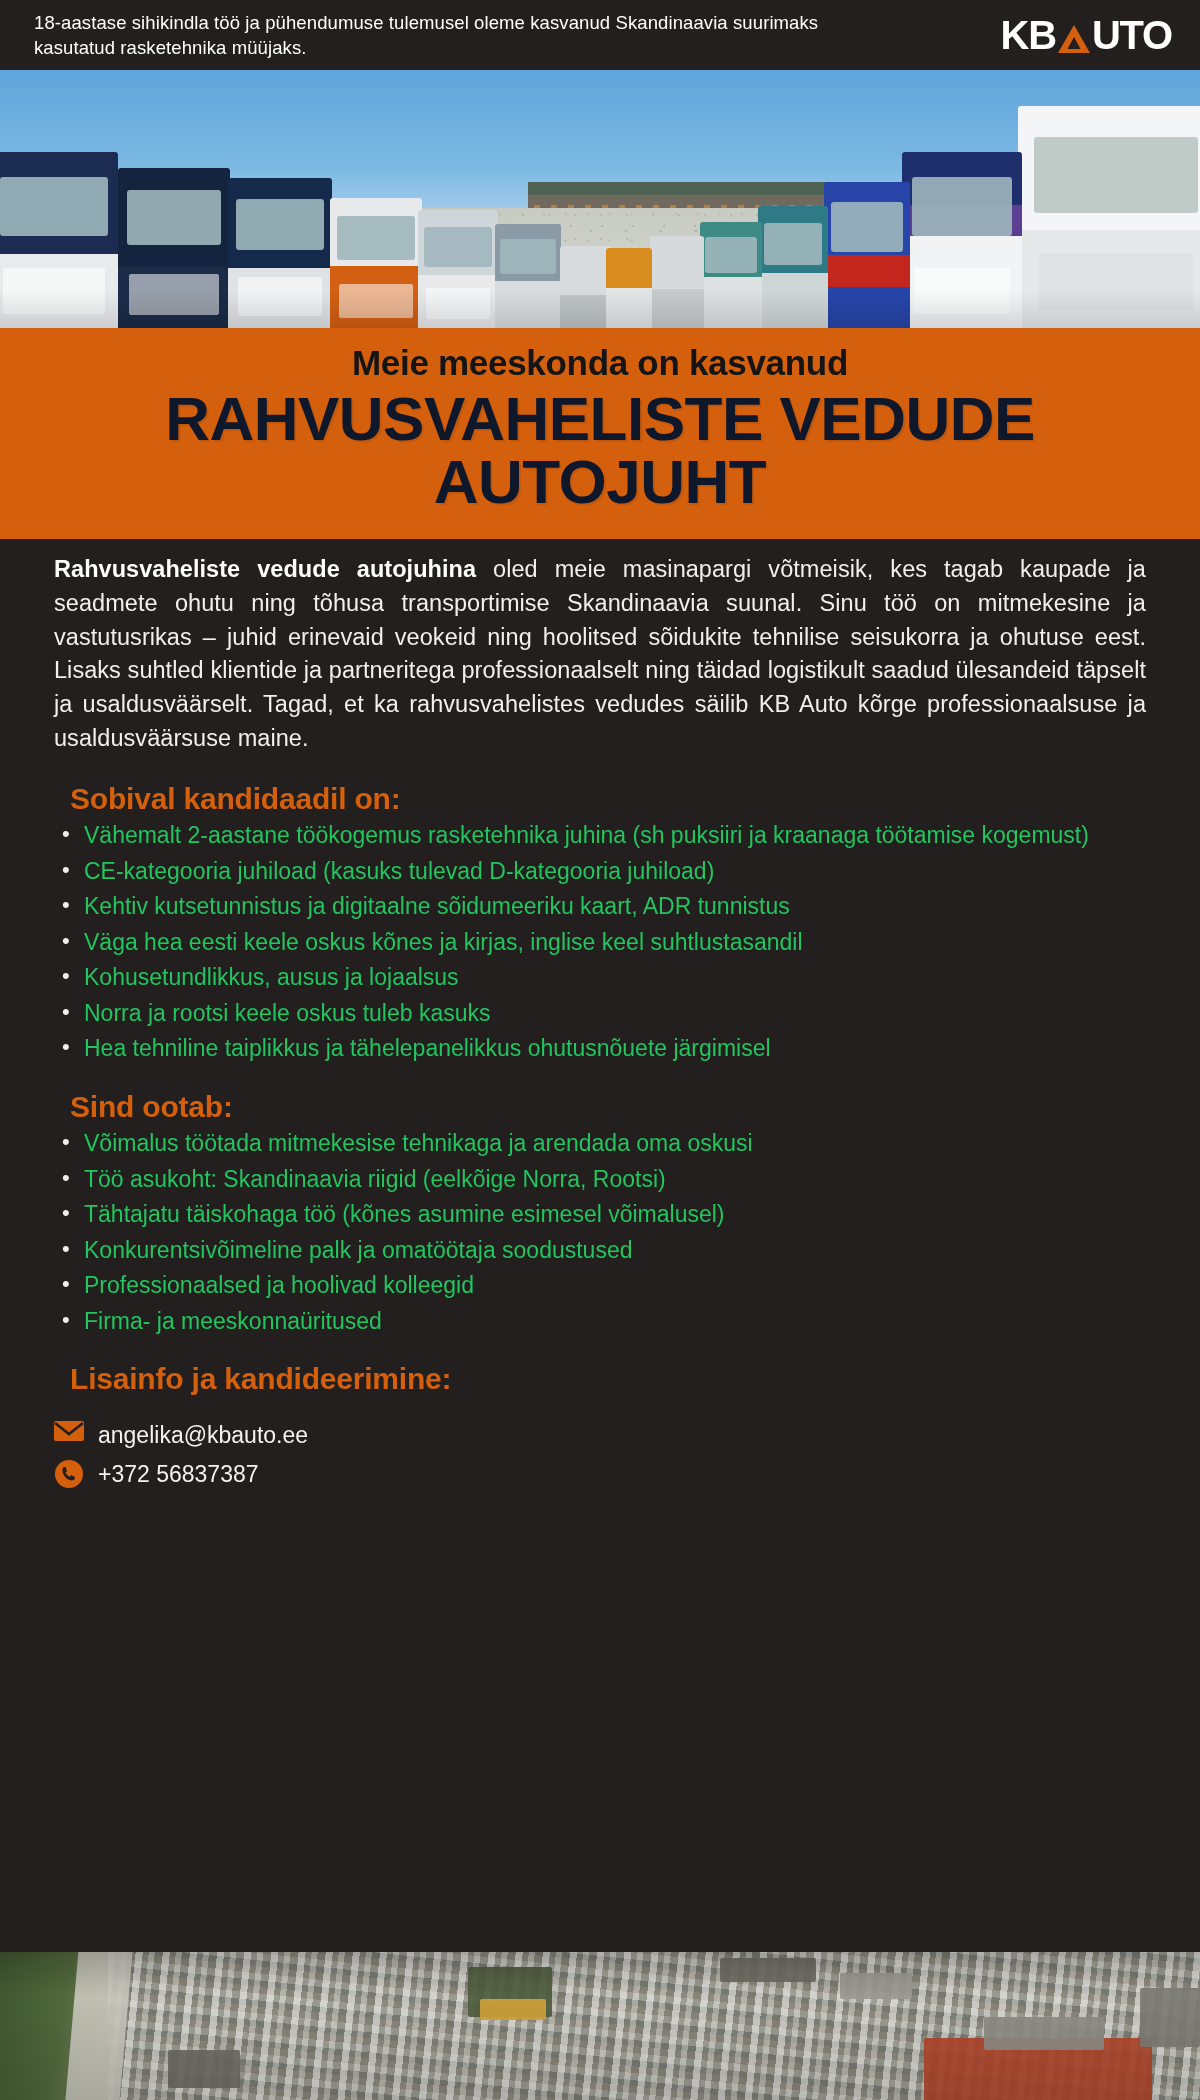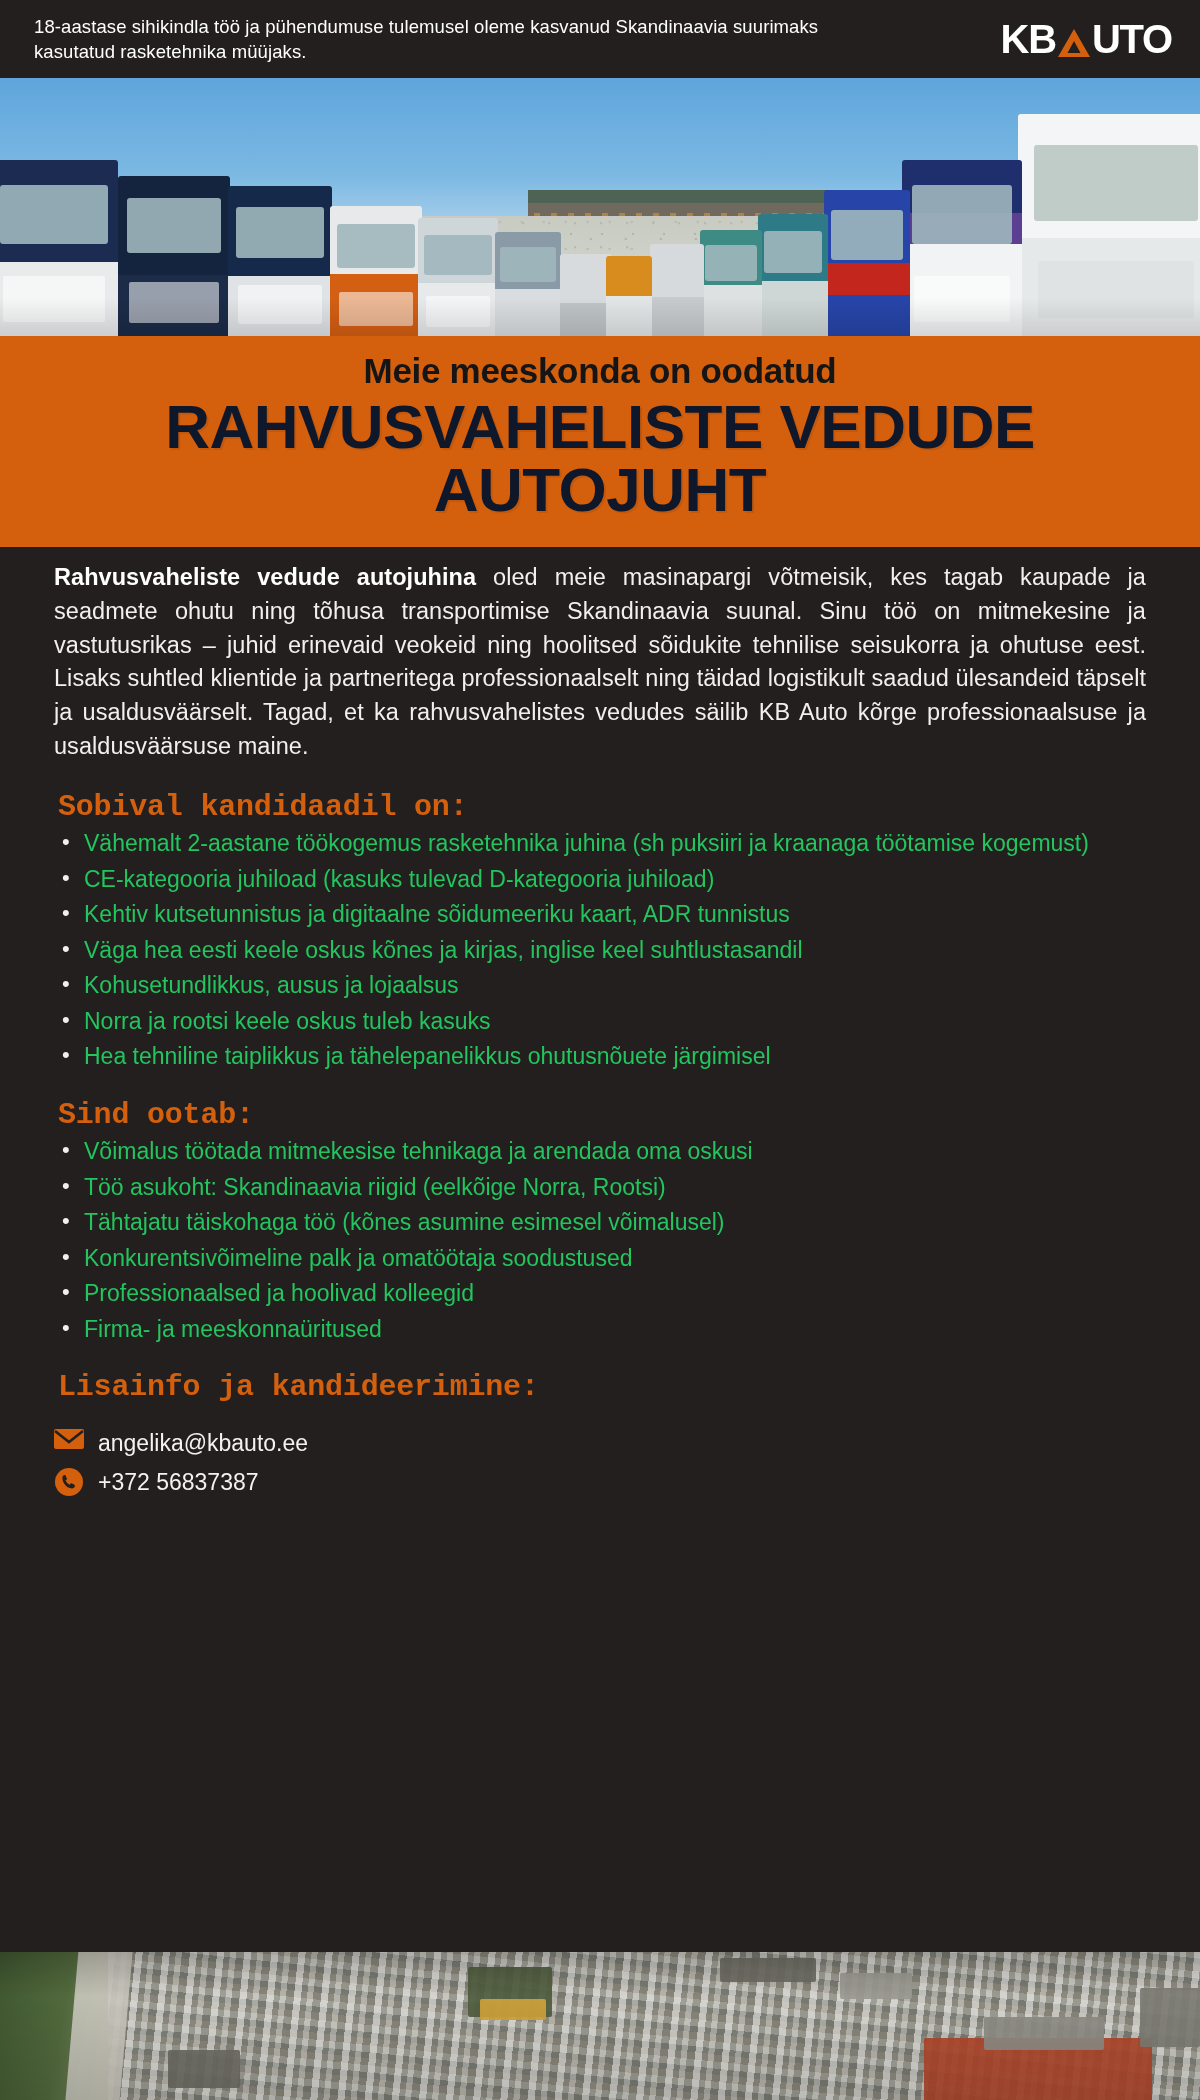--- a/index.html
+++ b/index.html
@@ -6,21 +6,21 @@
   html,body{ background:#ffffff; }
   body{
     width:1200px; height:2100px; position:relative; overflow:hidden;
     font-family:"Liberation Sans", sans-serif;
     background:#231f1e;
   }
   .page{ width:1200px; height:2100px; position:relative; background:#231f1e; }
 
   
   .topbar{
-    height:78px; background:#231f1e; display:flex; align-items:center;
+    height:70px; background:#231f1e; display:flex; align-items:center;
     justify-content:space-between; padding:0 28px 0 34px;
   }
   .topbar-text{
     color:#ffffff; font-size:18.5px; line-height:1.36; font-weight:400;
     letter-spacing:.1px; max-width:830px;
   }
   .logo{ display:flex; align-items:center; height:44px; flex:none; }
   .logo-txt{
     color:#fff; font-size:40px; font-weight:700; letter-spacing:-1.2px;
     line-height:1; font-family:"Liberation Sans", sans-serif;
@@ -91,22 +91,21 @@
   
   .body{ padding:14px 54px 0 54px; background:#231f1e; }
   .intro{
     color:#f2efee; font-size:23.5px; line-height:1.44; text-align:justify;
     text-justify:inter-word; letter-spacing:.05px;
   }
   .intro b{ font-weight:700; color:#ffffff; }
 
   .sect-h{
     color:#d4600e; font-size:30px; font-weight:700; letter-spacing:-.2px;
-    margin:26px 0 4px 4px;
-    font-family:Liberation Mono, monospace;
+    margin:26px 0 4px 16px;
   }
   ul.bullets{ list-style:none; padding:0; margin:0; }
   ul.bullets li{
     color:#22c55e; font-size:23px; line-height:1.33; padding-left:30px;
     position:relative; margin:0 0 5px 0;
   }
   ul.bullets li:before{
     content:"•"; position:absolute; left:8px; top:-1px; color:#f2efee;
     font-size:22px; line-height:1.33;
   }
@@ -219,21 +218,21 @@
     <div class="truck" style="right:438px;width:62px;height:106px;background:linear-gradient(180deg,#3e8a84 0 52%,#dde1e2 52% 100%);">
       <div class="t-glass"></div>
     </div>
     <div class="truck" style="right:496px;width:54px;height:92px;background:linear-gradient(180deg,#d6dadd 0 58%,#c7cbce 58% 100%);"></div>
     <div class="truck" style="right:548px;width:46px;height:80px;background:linear-gradient(180deg,#d98c1e 0 50%,#e3e6e7 50% 100%);"></div>
 
     <div class="hero-shadow"></div>
   </div>
 
   <div class="titleband">
-    <div class="kicker">Meie meeskonda on oodatud</div>
+    <div class="kicker">Meie meeskonda on kasvanud</div>
     <div class="bigtitle">RAHVUSVAHELISTE VEDUDE AUTOJUHT</div>
   </div>
 
   <div class="body">
 
     <p class="intro">
       <b>Rahvusvaheliste vedude autojuhina</b><span> oled meie masinapargi võtmeisik, kes tagab kaupade ja seadmete ohutu ning tõhusa transportimise Skandinaavia suunal. Sinu töö on mitmekesine ja vastutusrikas – juhid erinevaid veokeid ning hoolitsed sõidukite tehnilise seisukorra ja ohutuse eest. Lisaks suhtled klientide ja partneritega professionaalselt ning täidad logistikult saadud ülesandeid täpselt ja usaldusväärselt. Tagad, et ka rahvusvahelistes vedudes säilib KB Auto kõrge professionaalsuse ja usaldusväärsuse maine.</span>
     </p>
 
     <h3 class="sect-h">Sobival kandidaadil on:</h3>

